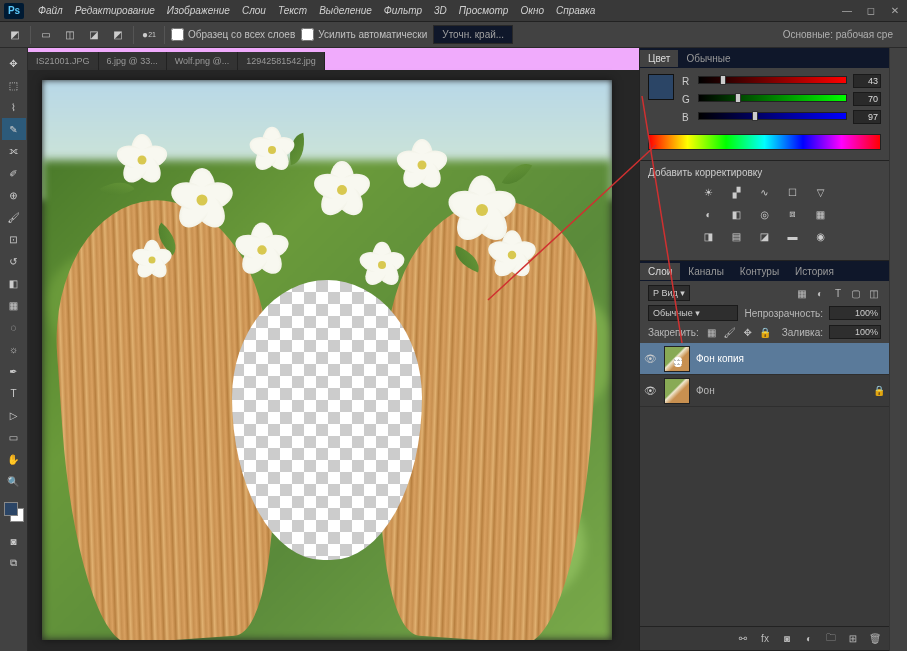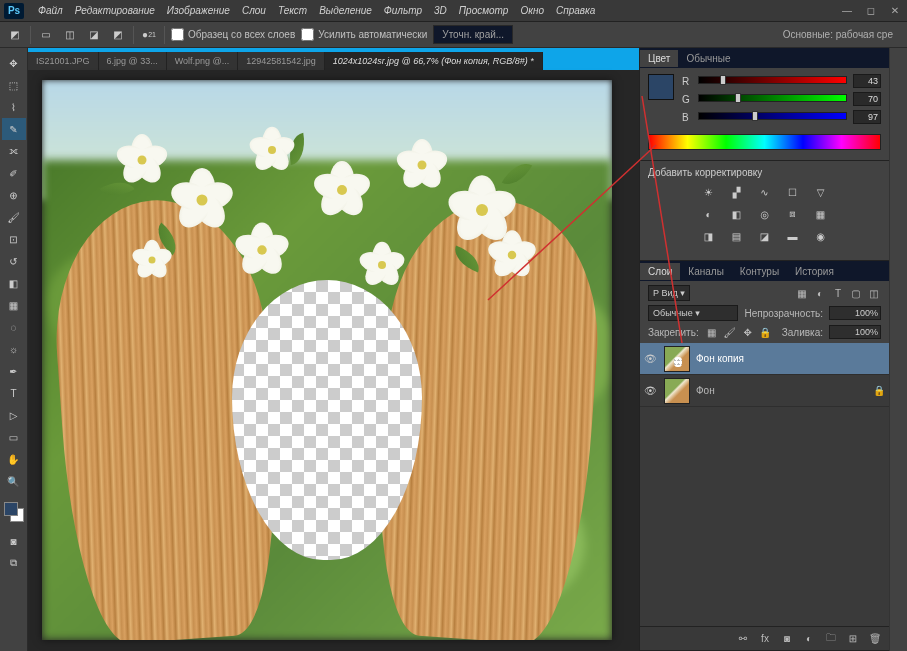--- a/index.html
+++ b/index.html
@@ -20,21 +20,21 @@
 
 .main { display: flex; height: 603px; }
 .toolbox { width: 28px; background: #424242; display: flex; flex-direction: column; align-items: center; padding-top: 4px; gap: 0; border-right: 1px solid #2a2a2a; }
 .tool { width: 24px; height: 22px; display: flex; align-items: center; justify-content: center; color: #ccc; cursor: pointer; position: relative; }
 .tool.active { background: #2c5a7a; }
 .color-swatches { margin-top: 8px; position: relative; width: 24px; height: 24px; }
 .swatch-fg { position: absolute; left: 2px; top: 2px; width: 14px; height: 14px; background: #2b4566; border: 1px solid #888; z-index: 2; }
 .swatch-bg { position: absolute; right: 2px; bottom: 2px; width: 14px; height: 14px; background: #fff; border: 1px solid #888; }
 
 .doc-area { flex: 1; background: #262626; display: flex; flex-direction: column; }
-.tabstrip { height: 22px; background: #0ea5e9; display: flex; align-items: flex-end; overflow: hidden; }
+.tabstrip { height: 22px; background: #f0abfc; display: flex; align-items: flex-end; overflow: hidden; }
 .doc-tab { padding: 4px 8px; color: #999; font-size: 9px; background: #333; border-right: 1px solid #222; cursor: pointer; white-space: nowrap; }
 .doc-tab.active { background: #262626; color: #ddd; font-style: italic; }
 .canvas-wrap { flex: 1; display: flex; align-items: flex-start; justify-content: flex-start; padding: 10px 0 0 14px; position: relative; }
 .canvas { width: 570px; height: 560px; position: relative; box-shadow: 0 0 8px rgba(0,0,0,.5); overflow: hidden; }
 
 .bg-photo { position: absolute; inset: 0; }
 .sky { position: absolute; top: 0; left: 0; right: 0; height: 120px; background: linear-gradient(180deg, #b8d8e8 0%, #d4e8d0 100%); filter: blur(3px); }
 .greenery { position: absolute; top: 80px; left: 0; right: 0; bottom: 0; background:
   radial-gradient(circle at 10% 30%, #6a9a3a 8%, transparent 9%),
   radial-gradient(circle at 90% 40%, #7aaa4a 10%, transparent 11%),
@@ -201,21 +201,20 @@
     <div class="tool" style="margin-top:6px">◙</div>
     <div class="tool">⧉</div>
   </div>
 
   <div class="doc-area">
     <div class="tabstrip">
       <div class="doc-tab">IS21001.JPG</div>
       <div class="doc-tab">6.jpg @ 33...</div>
       <div class="doc-tab">Wolf.png @...</div>
       <div class="doc-tab">12942581542.jpg</div>
-      <div class="doc-tab active">1024x1024sr.jpg @ 66,7% (Фон копия, RGB/8#) *</div>
     </div>
     <div class="canvas-wrap">
       <div class="canvas">
         <div class="bg-photo">
           <div class="sky"></div>
           <div class="greenery"></div>
           <div class="hair"></div>
           <div class="face-cutout"></div>
           <div class="crown">
 

